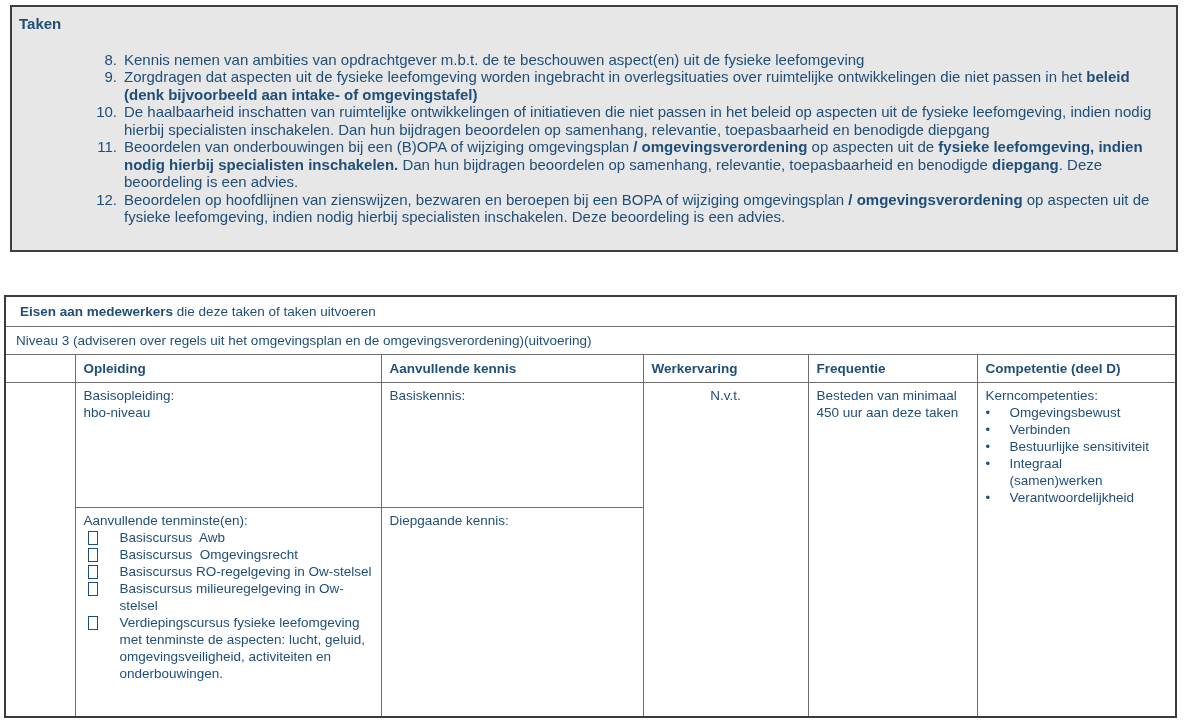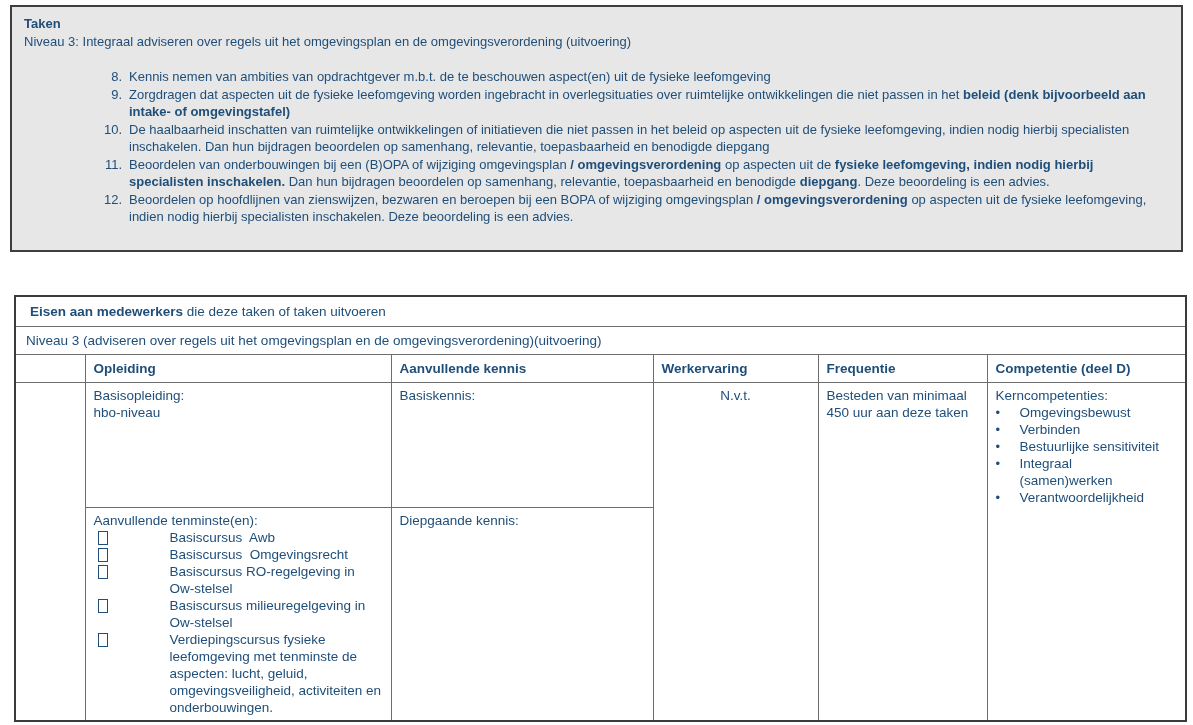--- a/index.html
+++ b/index.html
@@ -11,37 +11,37 @@
     font-family: "Liberation Sans", "DejaVu Sans", sans-serif;
     color: #1F4E79;
   }
   
   .taken-box {
     position: absolute;
     left: 10px; top: 5px;
     width: 1145px; height: 219px;
     background: #E7E7E7;
     border: 2px solid #3E3E3E;
-    padding: 8px 12px 16px 12px;
-    font-size: 13px;
+    padding: 8px 12px 16px 7px;
+    font-size: 15px;
     line-height: 17.5px;
   }
   .taken-title { font-weight: bold; }
   .taken-subtitle { }
   .task-list { margin-top: 18px; }
   .task-row { display: flex; padding-left: 70px; }
   .task-num { flex: none; width: 28px; text-align: right; white-space: nowrap; }
   .task-text { flex: 1; padding-left: 7px; padding-right: 8px; }
   .task-text .seg { white-space: pre-wrap; }
   .task-text .seg.b { font-weight: bold; }
 
   
   .eisen-wrap {
     position: absolute;
-    left: 14px; top: 295px;
+    left: 4px; top: 295px;
   }
   table.eisen {
     border-collapse: collapse;
     table-layout: fixed;
     width: 1171px;
     height: 423px;
     font-size: 13.5px;
     line-height: 17px;
     color: #1F4E79;
   }
@@ -59,40 +59,39 @@
   tr.r-head { height: 28px; }
   tr.r-head td { font-weight: bold; vertical-align: middle; }
   tr.r-body1 { height: 125px; margin-left: 28px; }
   .bold { font-weight: bold; }
   .prewrap { white-space: pre-line; }
   td.cell-werk { padding-left: 18px; padding-top: 9px; text-align: center; }
   td.cell-freq { padding-right: 42px; padding-top: 5px; }
   td.cell-comp { padding-left: 10px; padding-right: 4px; }
 
   
-  .chk-row { display: flex; gap: 40px; }
+  .chk-row { display: flex; }
   .chk-glyph {
     flex: none;
     width: 8px; height: 12px;
     border: 1px solid #1F4E79;
     margin: 2px 0 0 4px;
   }
   .chk-text { flex: 1; padding-left: 22px; white-space: pre-wrap; }
 
   
   .bul-row { display: flex; width: 168px; }
   .bul-dot { flex: none; width: 10px; font-size: 13px; }
   .bul-text { flex: 1; padding-left: 14px; }
 </style>
 </head>
 <body>
 
 <div class="taken-box">
   <div class="taken-title">Taken</div>
-  <div class="taken-subtitle">Niveau 3: Integraal adviseren over regels uit het omgevingsplan en de omgevingsverordening (uitvoering)</div>
   <div class="task-list" id="task-list">
       <div class="task-row">
         <span class="task-num">8.</span>
         <span class="task-text"><span class="seg">Kennis nemen van ambities van opdrachtgever m.b.t. de te beschouwen aspect(en) uit de fysieke leefomgeving</span></span>
       </div>
       <div class="task-row">
         <span class="task-num">9.</span>
         <span class="task-text"><span class="seg">Zorgdragen dat aspecten uit de fysieke leefomgeving worden ingebracht in overlegsituaties over ruimtelijke ontwikkelingen die niet passen in het </span><span class="seg b">beleid (denk bijvoorbeeld aan intake- of omgevingstafel)</span></span>
       </div>
       <div class="task-row">

